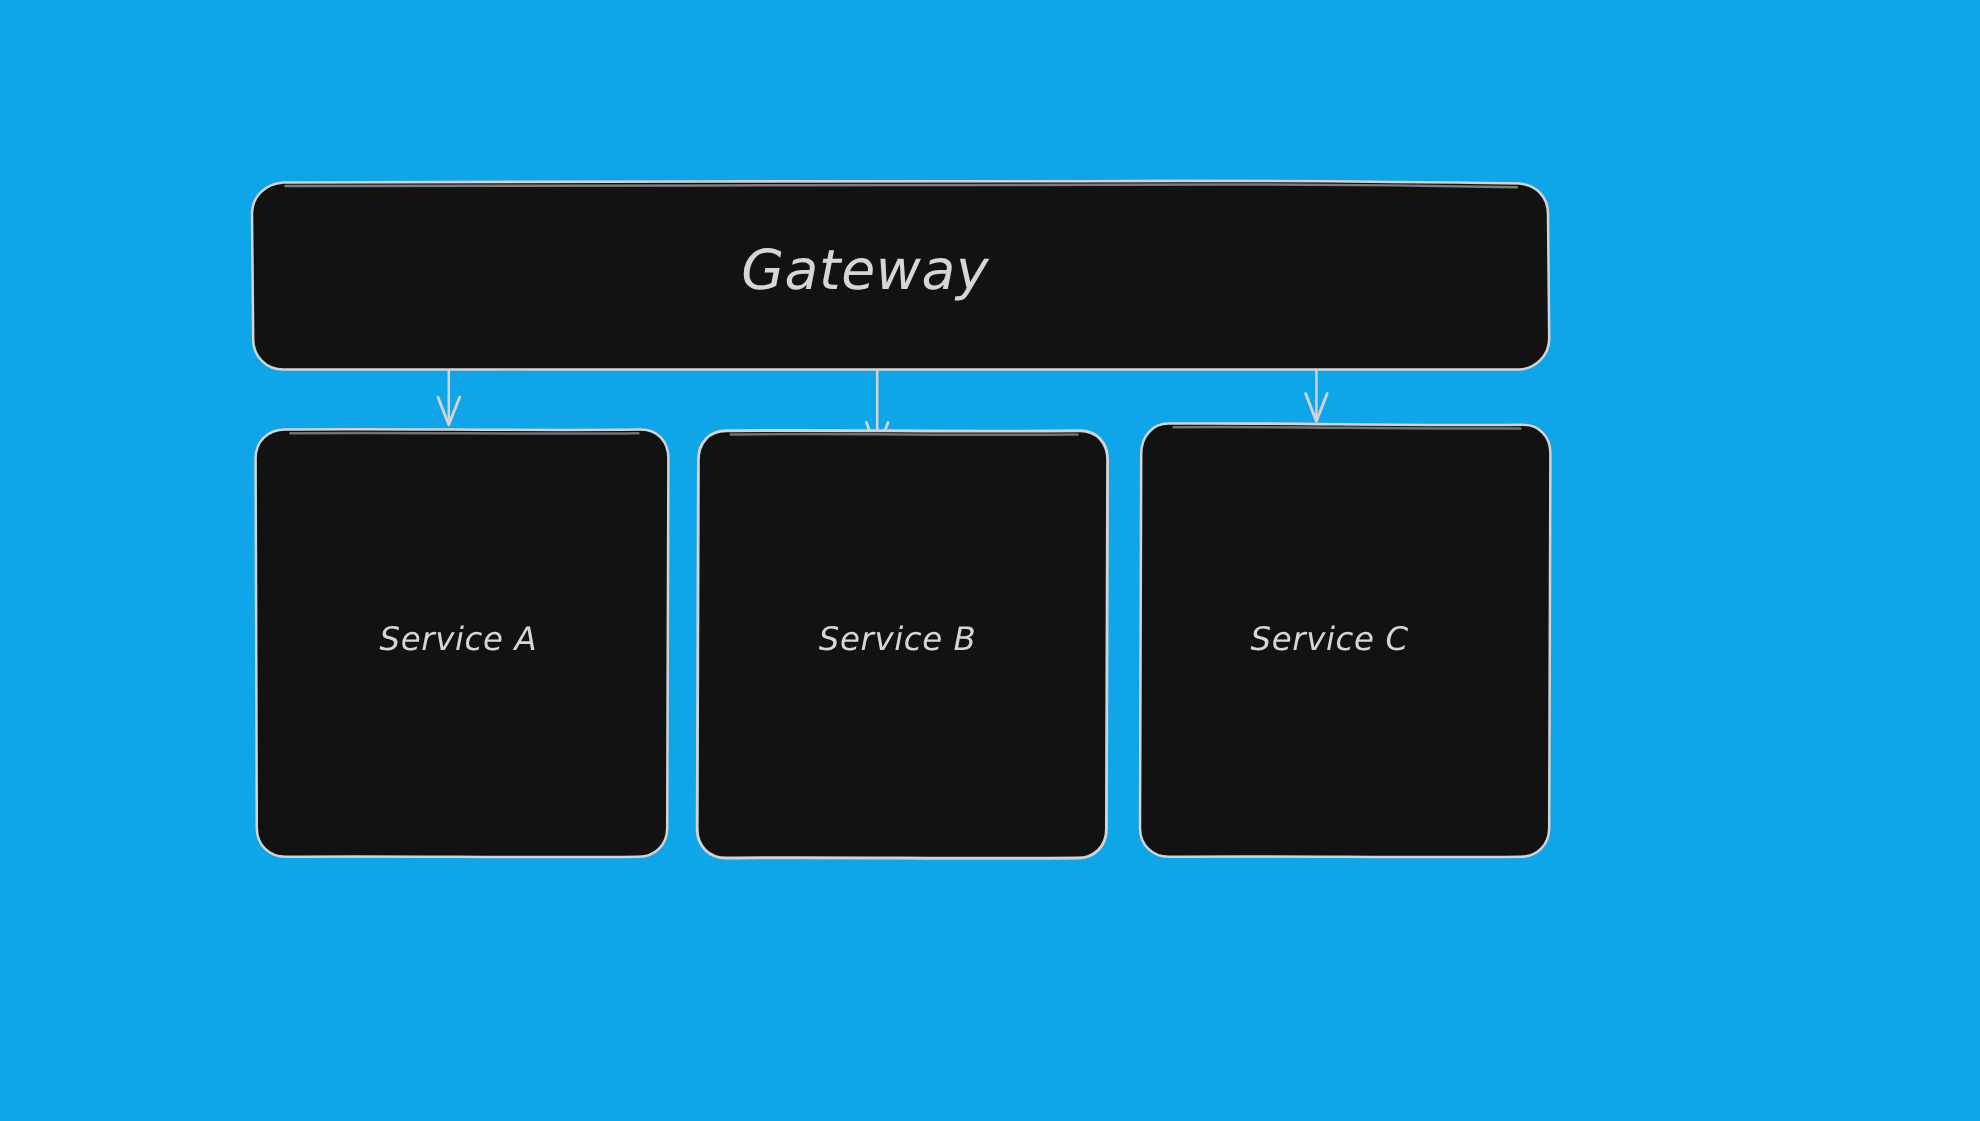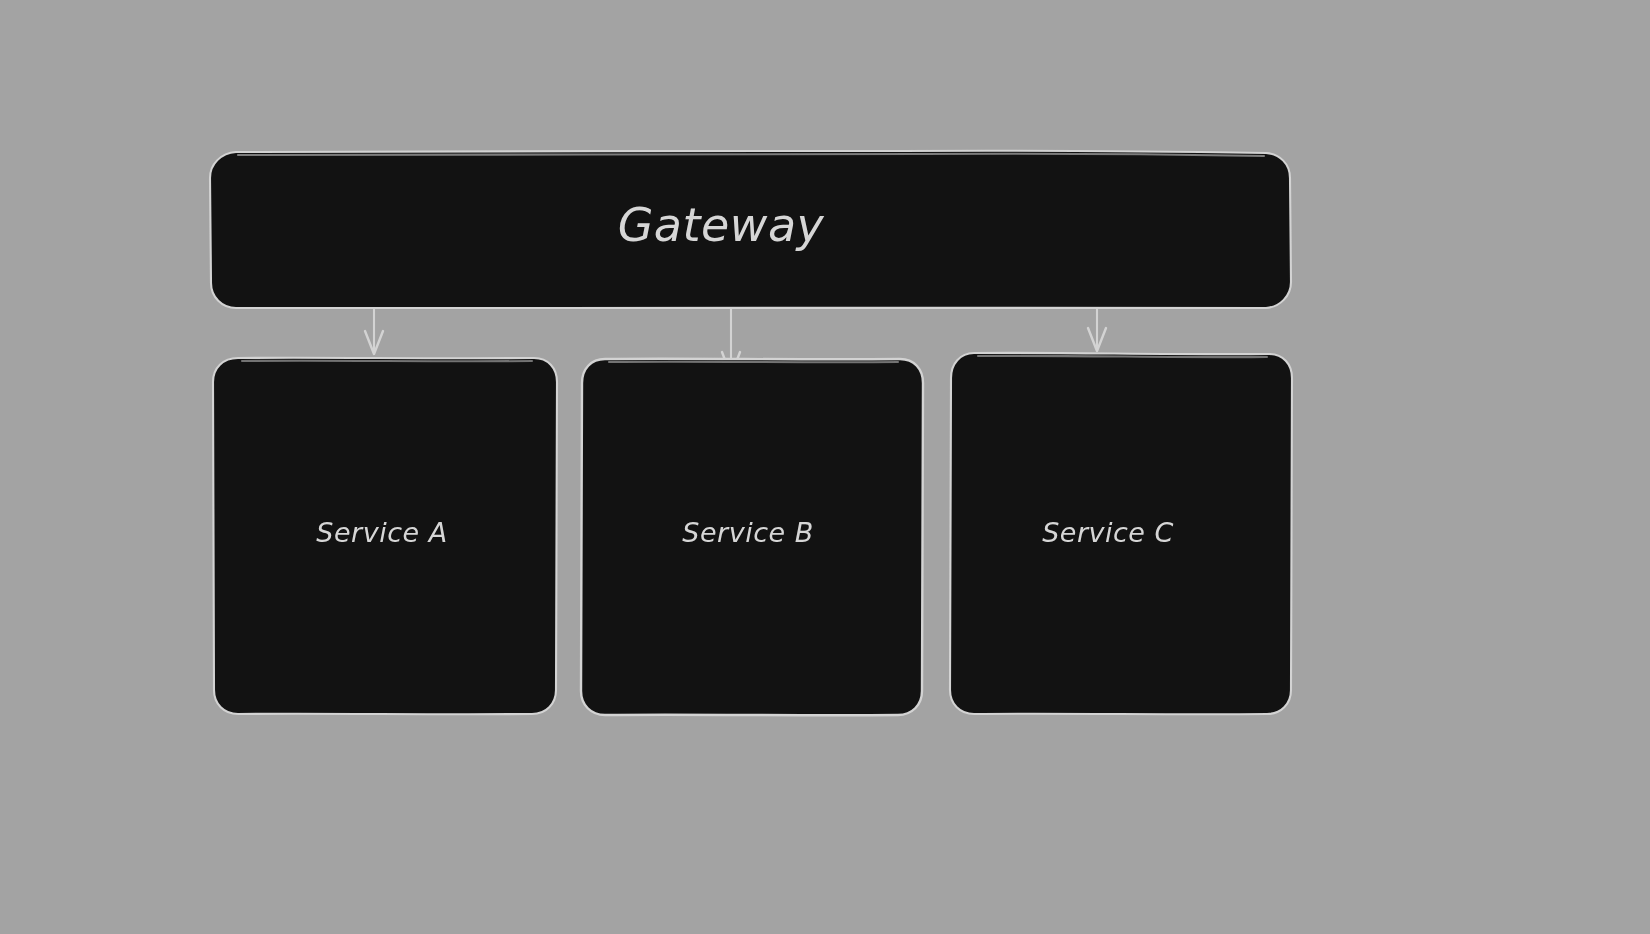--- a/index.html
+++ b/index.html
@@ -68,21 +68,21 @@
     stroke: #d3d3d3;
     stroke-width: 2.4;
     stroke-linecap: round;
     stroke-linejoin: round;
     fill: none;
   }
 </style>
 </head>
 <body style="background: rgb(18, 18, 18);">
 
-<div id="canvas" style="background: #a3a3a3;">
+<div id="canvas" style="background: #0ea5e9;">
 
   <svg id="diagram-svg" viewBox="0 0 1650 934" xmlns="http://www.w3.org/2000/svg">
 
     <g>
       <path class="node-shape" d="M236,152
                C420,150 700,152 900,151
                C1060,150 1200,152 1266,153
                C1280,154 1290,164 1290,178
                L1291,282
                C1291,296 1280,307 1266,308

